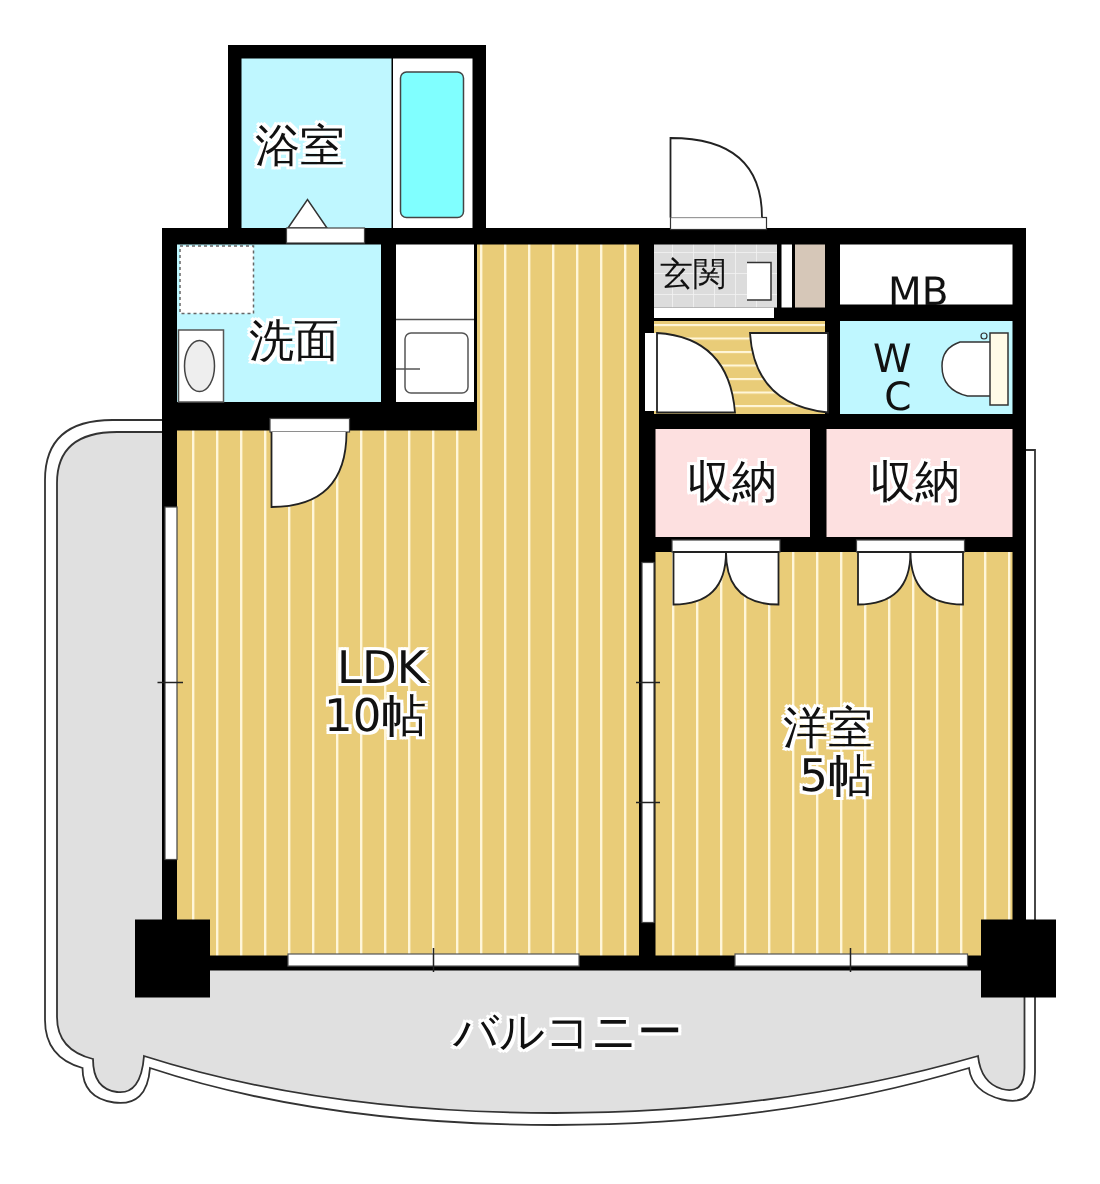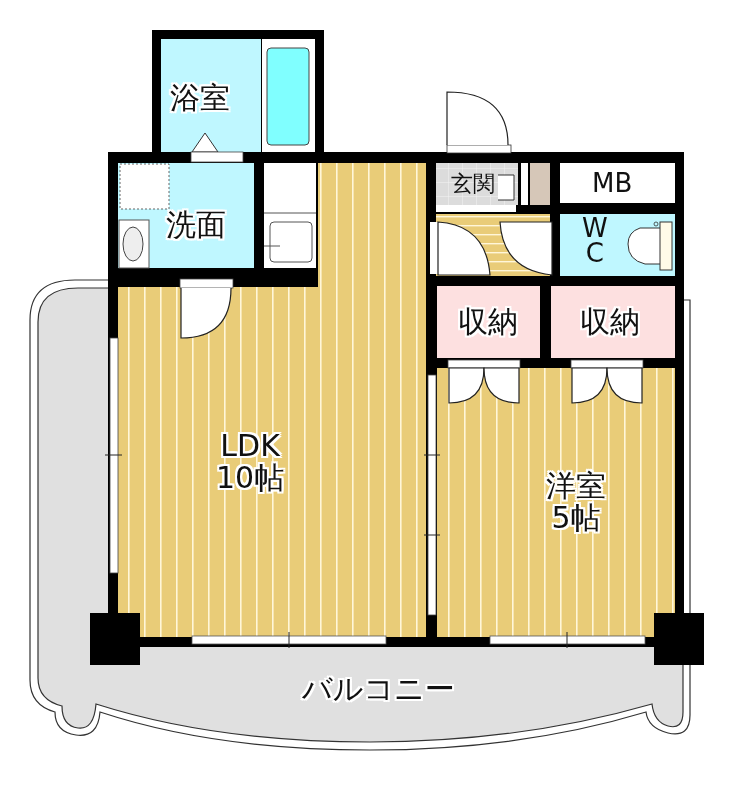--- a/index.html
+++ b/index.html
@@ -1,24 +1,24 @@
 <!DOCTYPE html>
 <html><head>
 <meta charset="utf-8">
 <style>
   html, body { margin: 0; padding: 0; background: #ffffff; }
   body { width: 733px; height: 789px; position: relative; overflow: hidden;
          font-family: "DejaVu Sans", "Liberation Sans", sans-serif; }
   #plan { position: absolute; left: 0; top: 0; }
   .lbl { position: absolute; font-family: "DejaVu Sans", sans-serif; color: #111;
-         text-align: center; line-height: 1.05; white-space: nowrap;
+         text-align: right; line-height: 1.05; white-space: nowrap;
          text-shadow: -2px -2px 0 #fff, 2px -2px 0 #fff, -2px 2px 0 #fff, 2px 2px 0 #fff,
                       0 -2px 0 #fff, 0 2px 0 #fff, -2px 0 0 #fff, 2px 0 0 #fff; }
   .lbl-big { font-size: 30px; }
-  .lbl-mid { font-size: 26px; }
+  .lbl-mid { font-size: 26px; margin-top: 12px; }
   .lbl-small { font-size: 22px; text-shadow: none; }
 </style>
 </head>
 <body>
 
 <svg id="plan" width="733" height="789" viewBox="0 0 733 789" xmlns="http://www.w3.org/2000/svg">
   <defs>
     <pattern id="wood" x="0" y="0" width="16" height="10" patternUnits="userSpaceOnUse">
       <rect width="16" height="10" fill="#e9cc78"></rect>
       <rect x="0" width="1.6" height="10" fill="#fff6d8"></rect>
@@ -129,30 +129,30 @@
     <line x1="567" y1="632" x2="567" y2="648" stroke="#222" stroke-width="1"></line>
   </g>
 
   <g>
     <rect x="90" y="613" width="50" height="52" fill="#000"></rect>
     <rect x="654" y="613" width="50" height="52" fill="#000"></rect>
   </g>
 </svg>
 
 <div class="lbl lbl-big" style="left:170px;top:82px;">浴室</div>
-<div class="lbl lbl-big" style="left:166px;top:212px;font-family:Liberation Mono, monospace;">洗面</div>
-<div class="lbl lbl-small" style="left:440px;top:172px;margin-left:11px;">玄関</div>
+<div class="lbl lbl-big" style="left:166px;top:212px;">洗面</div>
+<div class="lbl lbl-small" style="left:440px;top:172px;">玄関</div>
 <div class="lbl lbl-mid" style="left:592px;top:170px;text-shadow:none;">MB</div>
 <div class="lbl lbl-mid" style="left:582px;top:216px;line-height:0.95;text-shadow:none;">
   <div>W</div>
   <div>C</div>
 </div>
 <div class="lbl lbl-big" style="left:458px;top:306px;">収納</div>
 <div class="lbl lbl-big" style="left:580px;top:306px;">収納</div>
 <div class="lbl lbl-big" style="left:216px;top:430px;">
   <div>LDK</div>
   <div>10帖</div>
 </div>
-<div class="lbl lbl-big" style="left:522px;top:470px;margin-left:24px;">
+<div class="lbl lbl-big" style="left:522px;top:470px;">
   <div>洋室</div>
   <div>5帖</div>
 </div>
 <div class="lbl lbl-big" style="left:302px;top:673px;">バルコニー</div>
 
 </body></html>

